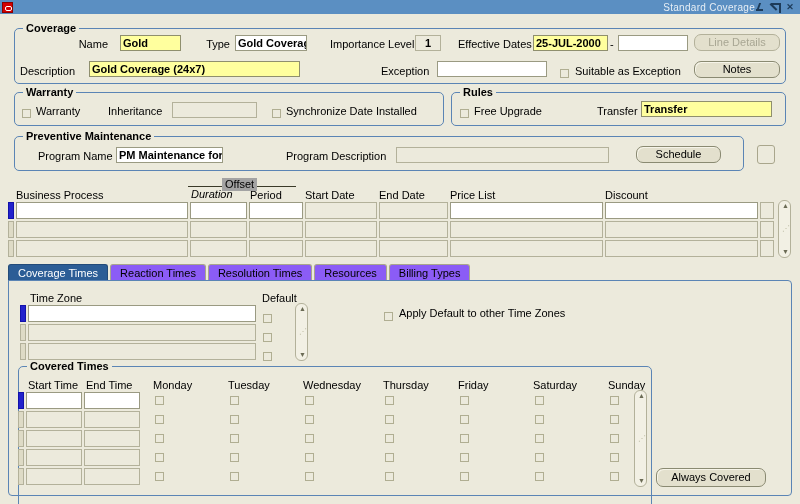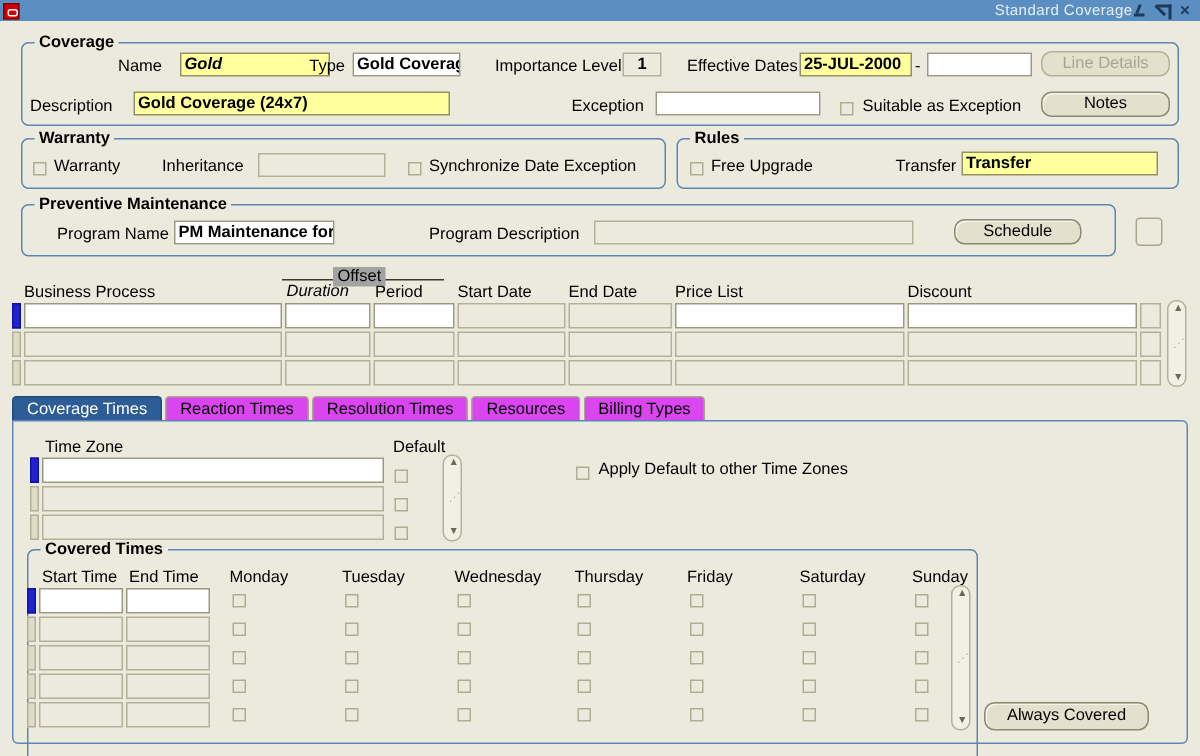--- a/index.html
+++ b/index.html
@@ -192,21 +192,21 @@
     height: 17px;
     display: flex;
     align-items: flex-end;
   }
   .tab {
     height: 17px;
     padding: 0 9px;
     font-size: 11px;
     line-height: 16px;
     color: #000;
-    background: #d946ef;
+    background: #8b5cf6;
     border: 1px solid #a9a68c;
     border-bottom: none;
     border-radius: 3px 3px 0 0;
     margin-right: 2px;
     white-space: nowrap;
   }
   .tab.active {
     background: #2c5d96;
     color: #ffffff;
     border-color: #234b79;
@@ -235,21 +235,21 @@
       <div class="tb-btn tb-max"></div>
       <div class="tb-btn tb-close">✕</div>
     </div>
   </div>
 
   <div class="group" style="left:14px; top:28px; width:772px; height:56px;">
     <div class="legend">Coverage</div>
   </div>
 
   <div class="abs lbl" style="left:48px; top:38px; width:60px; text-align:right;">Name</div>
-  <div class="abs fld yellow" style="left:120px; top:35px; width:100px;font-style:italic;">Gold</div>
+  <div class="abs fld yellow" style="left:120px; top:35px; width:61px;">Gold</div>
 
   <div class="abs lbl" style="left:200px; top:38px; width:30px; text-align:right;">Type</div>
   <div class="abs fld" style="left:235px; top:35px; width:72px;">Gold Coverag</div>
 
   <div class="abs lbl" style="left:330px; top:38px;">Importance Level</div>
   <div class="abs fld grey" style="left:415px; top:35px; width:26px; text-align:center; font-weight:bold;">1</div>
 
   <div class="abs lbl" style="left:458px; top:38px;">Effective Dates</div>
   <div class="abs fld yellow" style="left:533px; top:35px; width:75px;">25-JUL-2000</div>
   <div class="abs lbl" style="left:610px; top:38px;">-</div>
@@ -277,21 +277,21 @@
     <span class="chk"></span>
   </div>
   <div class="abs lbl" style="left:36px; top:105px;">Warranty</div>
 
   <div class="abs lbl" style="left:108px; top:105px;">Inheritance</div>
   <div class="abs fld grey" style="left:172px; top:102px; width:85px;"></div>
 
   <div class="abs" style="left:272px; top:104px;">
     <span class="chk"></span>
   </div>
-  <div class="abs lbl" style="left:286px; top:105px;">Synchronize Date Exception</div>
+  <div class="abs lbl" style="left:286px; top:105px;">Synchronize Date Installed</div>
 
   <div class="group" style="left:451px; top:92px; width:335px; height:34px;">
     <div class="legend">Rules</div>
   </div>
   <div class="abs" style="left:460px; top:104px;">
     <span class="chk"></span>
   </div>
   <div class="abs lbl" style="left:474px; top:105px;">Free Upgrade</div>
   <div class="abs lbl" style="left:597px; top:105px;">Transfer</div>
   <div class="abs fld yellow" style="left:641px; top:101px; width:131px;">Transfer</div>

